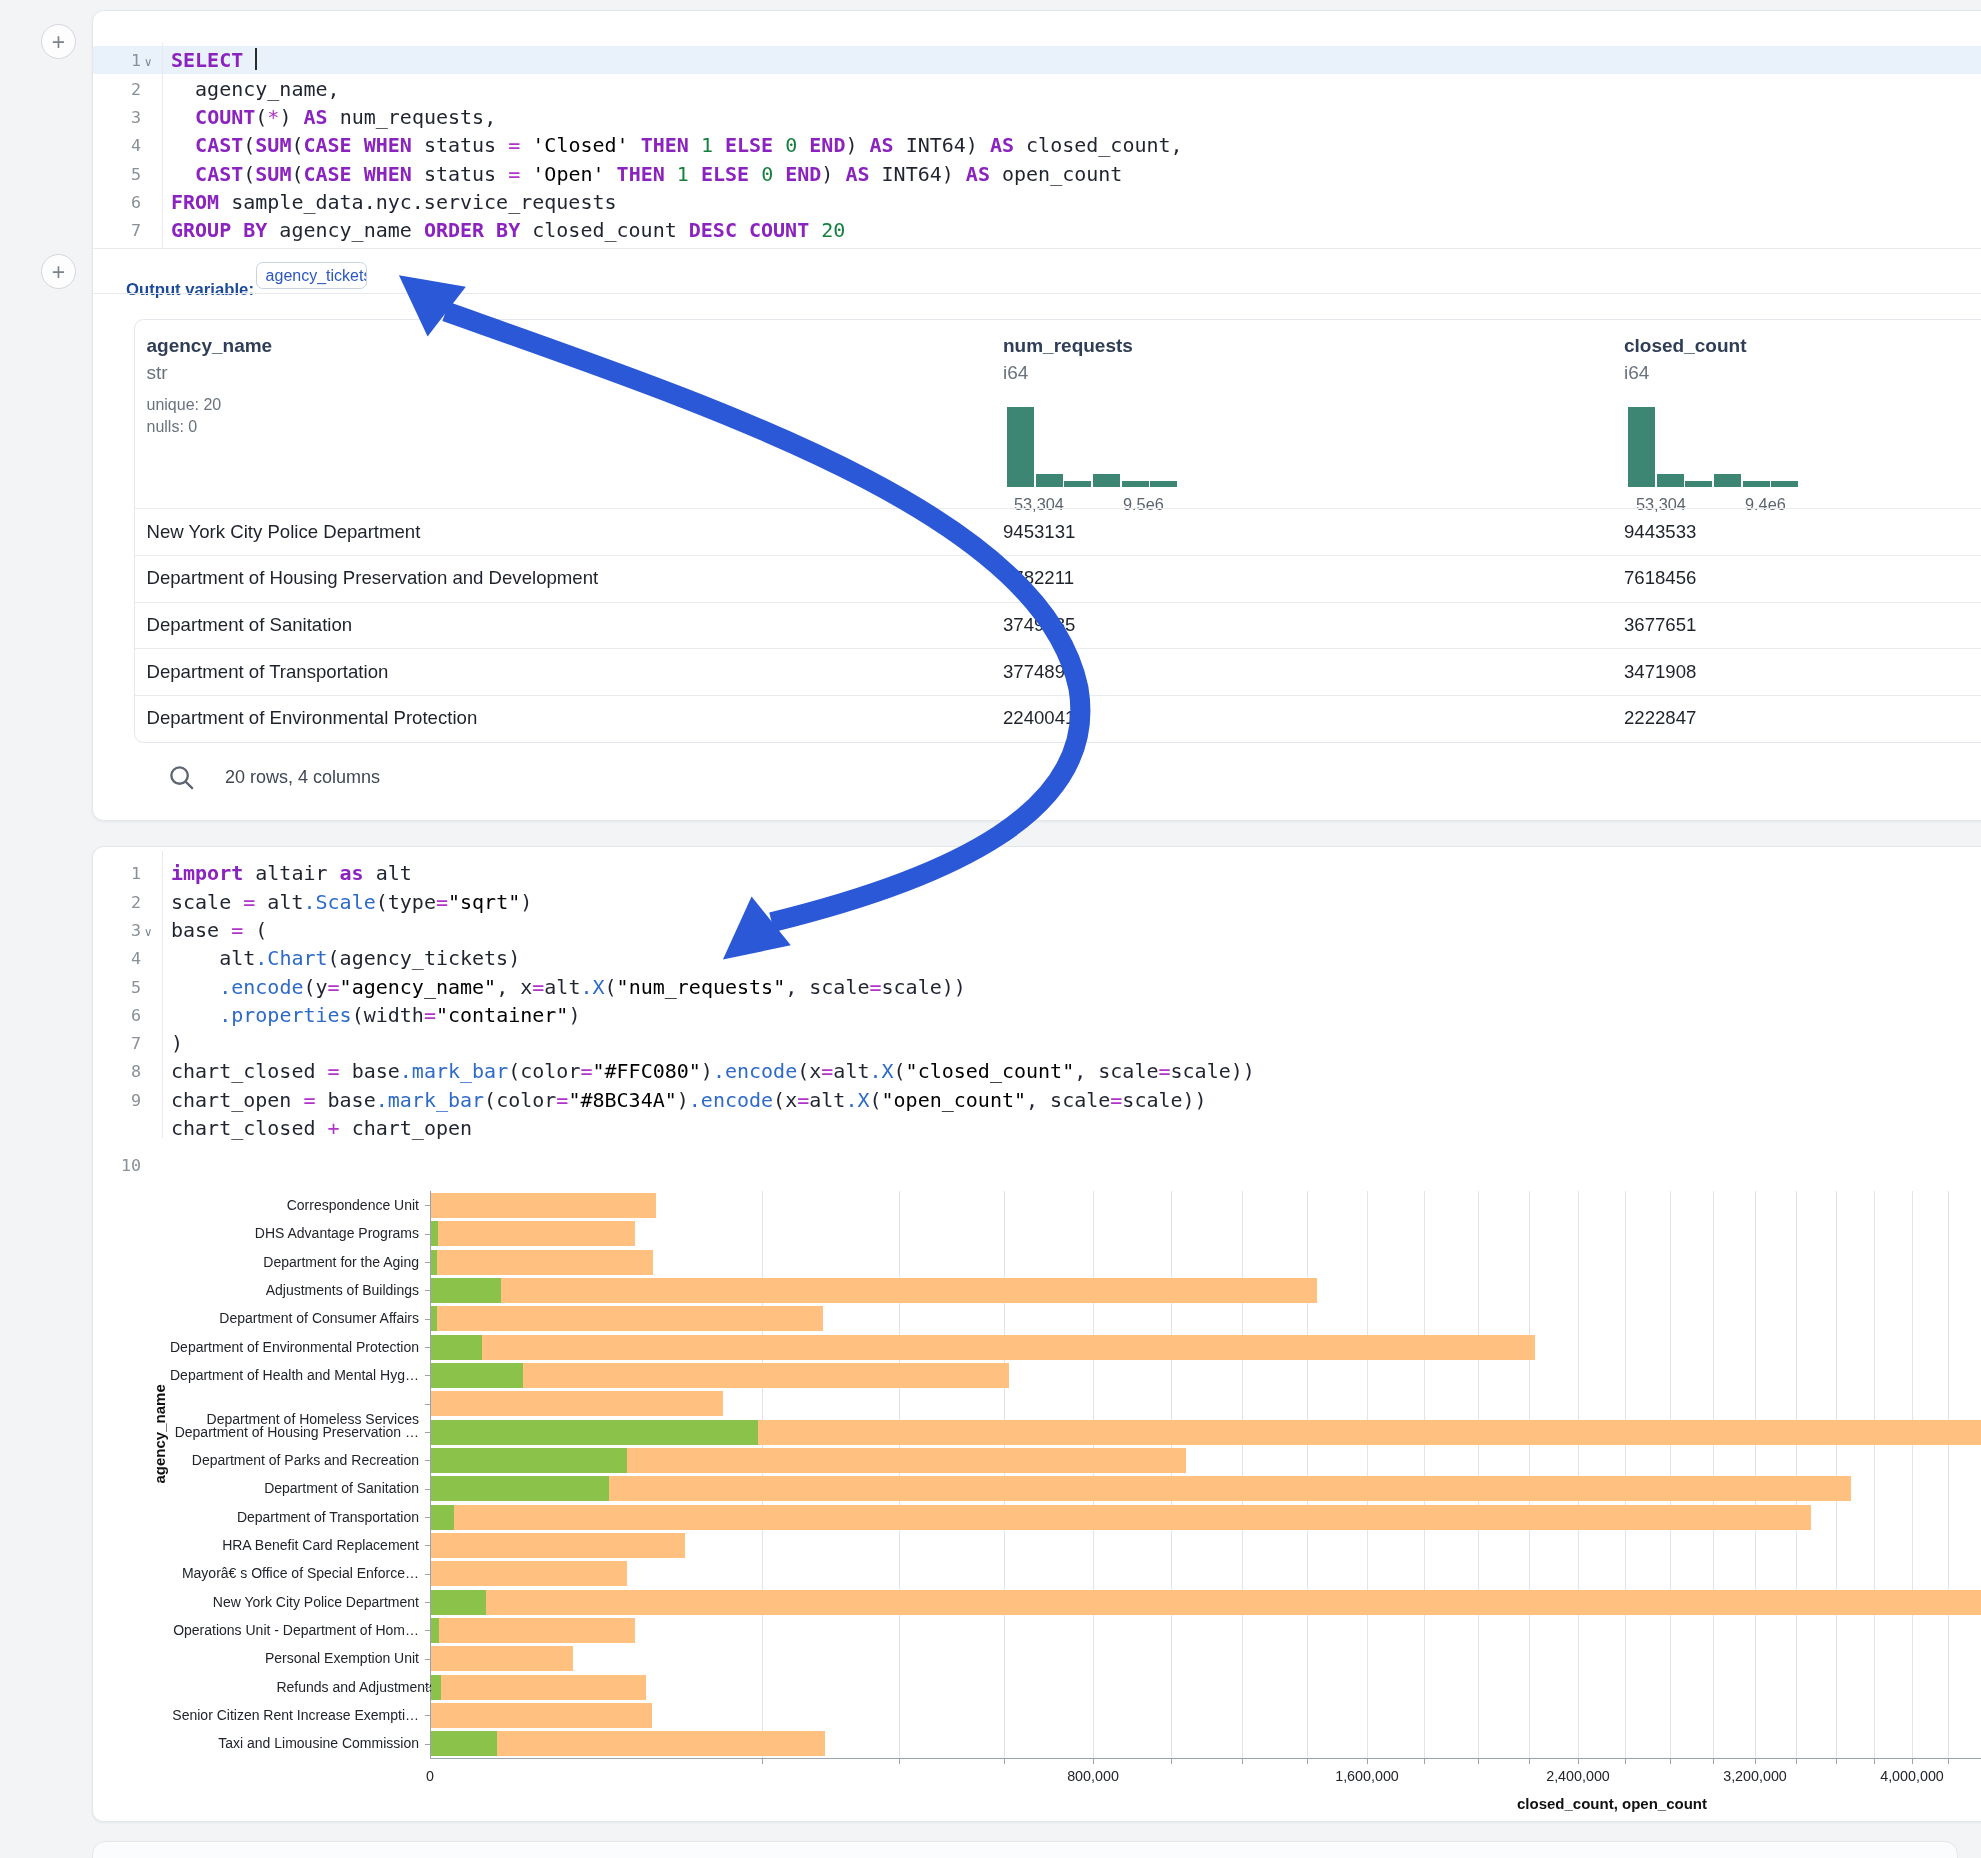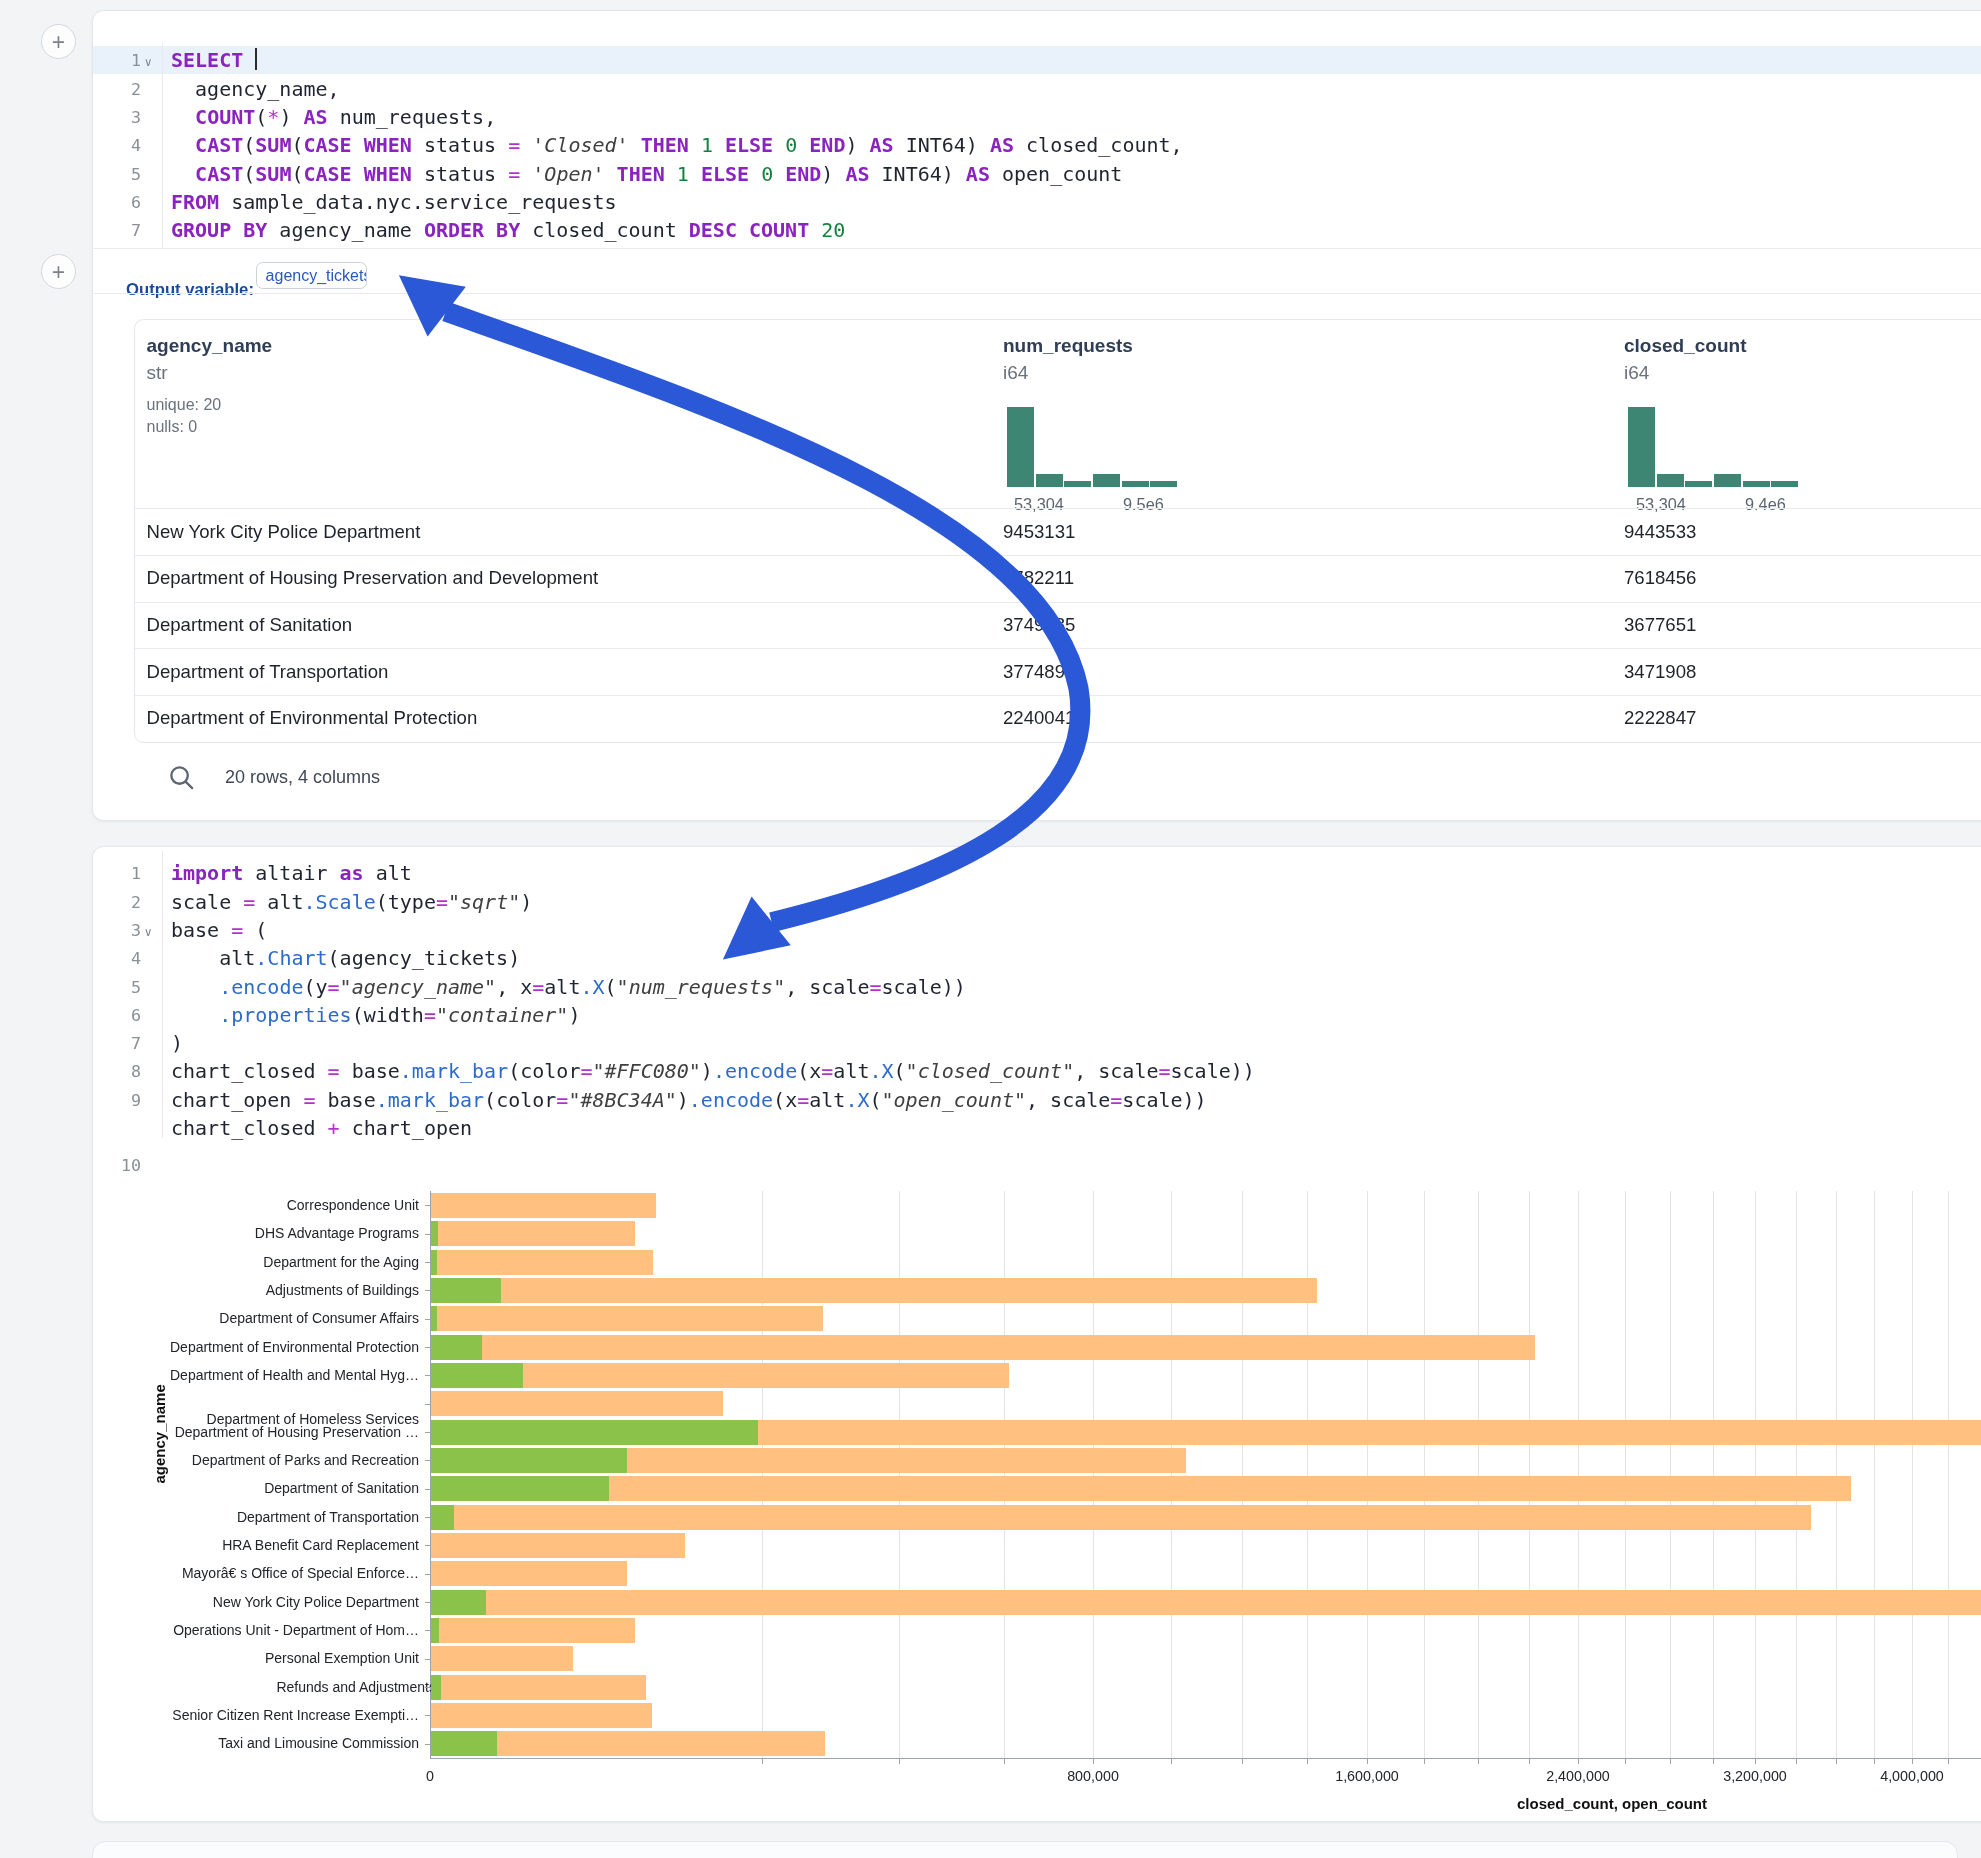--- a/index.html
+++ b/index.html
@@ -6,21 +6,21 @@
   body{width:1982px;height:1858px;overflow:hidden;background:#f3f4f6;font-family:"Liberation Sans",sans-serif;position:relative;}
   .card{position:absolute;background:#fff;border:1px solid #e3e6ea;border-radius:11.5px;box-shadow:0 1px 2.9px rgba(20,30,50,.06);}
   .plus-btn{position:absolute;width:35px;height:35px;border-radius:50%;background:#fdfdfe;border:1px solid #d3d7dd;color:#7b828c;font-size:23px;line-height:32px;text-align:center;padding:0;cursor:pointer;}
   
   .code-line{position:absolute;left:78px;white-space:pre;font-family:"DejaVu Sans Mono",monospace;font-size:20px;line-height:28px;color:#1f2430;}
   .gutter-num{position:absolute;left:0;width:48px;text-align:right;font-family:"DejaVu Sans Mono",monospace;font-size:16.7px;line-height:28px;color:#8a9097;}
   .gutter-chev{position:absolute;left:51px;width:15.3px;font-size:11.5px;line-height:28px;color:#7a828a;}
   .gutter-sep{position:absolute;left:69px;width:1px;background:#e7e9ee;}
   .tok-kw{color:#8b23bf;font-weight:600;}
   .tok-fn{color:#2d6ac9;}
-  .tok-str{color:#404040;font-style:italic;}
+  .tok-str{color:#000000;}
   .tok-num{color:#15803d;}
   .tok-op{color:#b132c9;}
   .tok-plain{color:#1f2430;}
   .caret{display:inline-block;width:1.9px;height:22px;background:#2b2b2b;vertical-align:-3.8px;}
   .hl-line{position:absolute;left:0;right:0;height:28px;background:#e9f1fb;}
   
   .ov-label{position:absolute;font-size:16.7px;font-weight:700;color:#1c4a9b;}
   .ov-pill{position:absolute;height:25px;border:1px solid #c9d2dd;border-radius:6.7px;background:#fff;color:#2b57c2;font-size:16px;line-height:25px;padding:0 8.6px;max-width:92px;overflow:hidden;white-space:nowrap;}
   .divider{position:absolute;left:0;right:0;height:1px;background:#e8eaee;}
   

